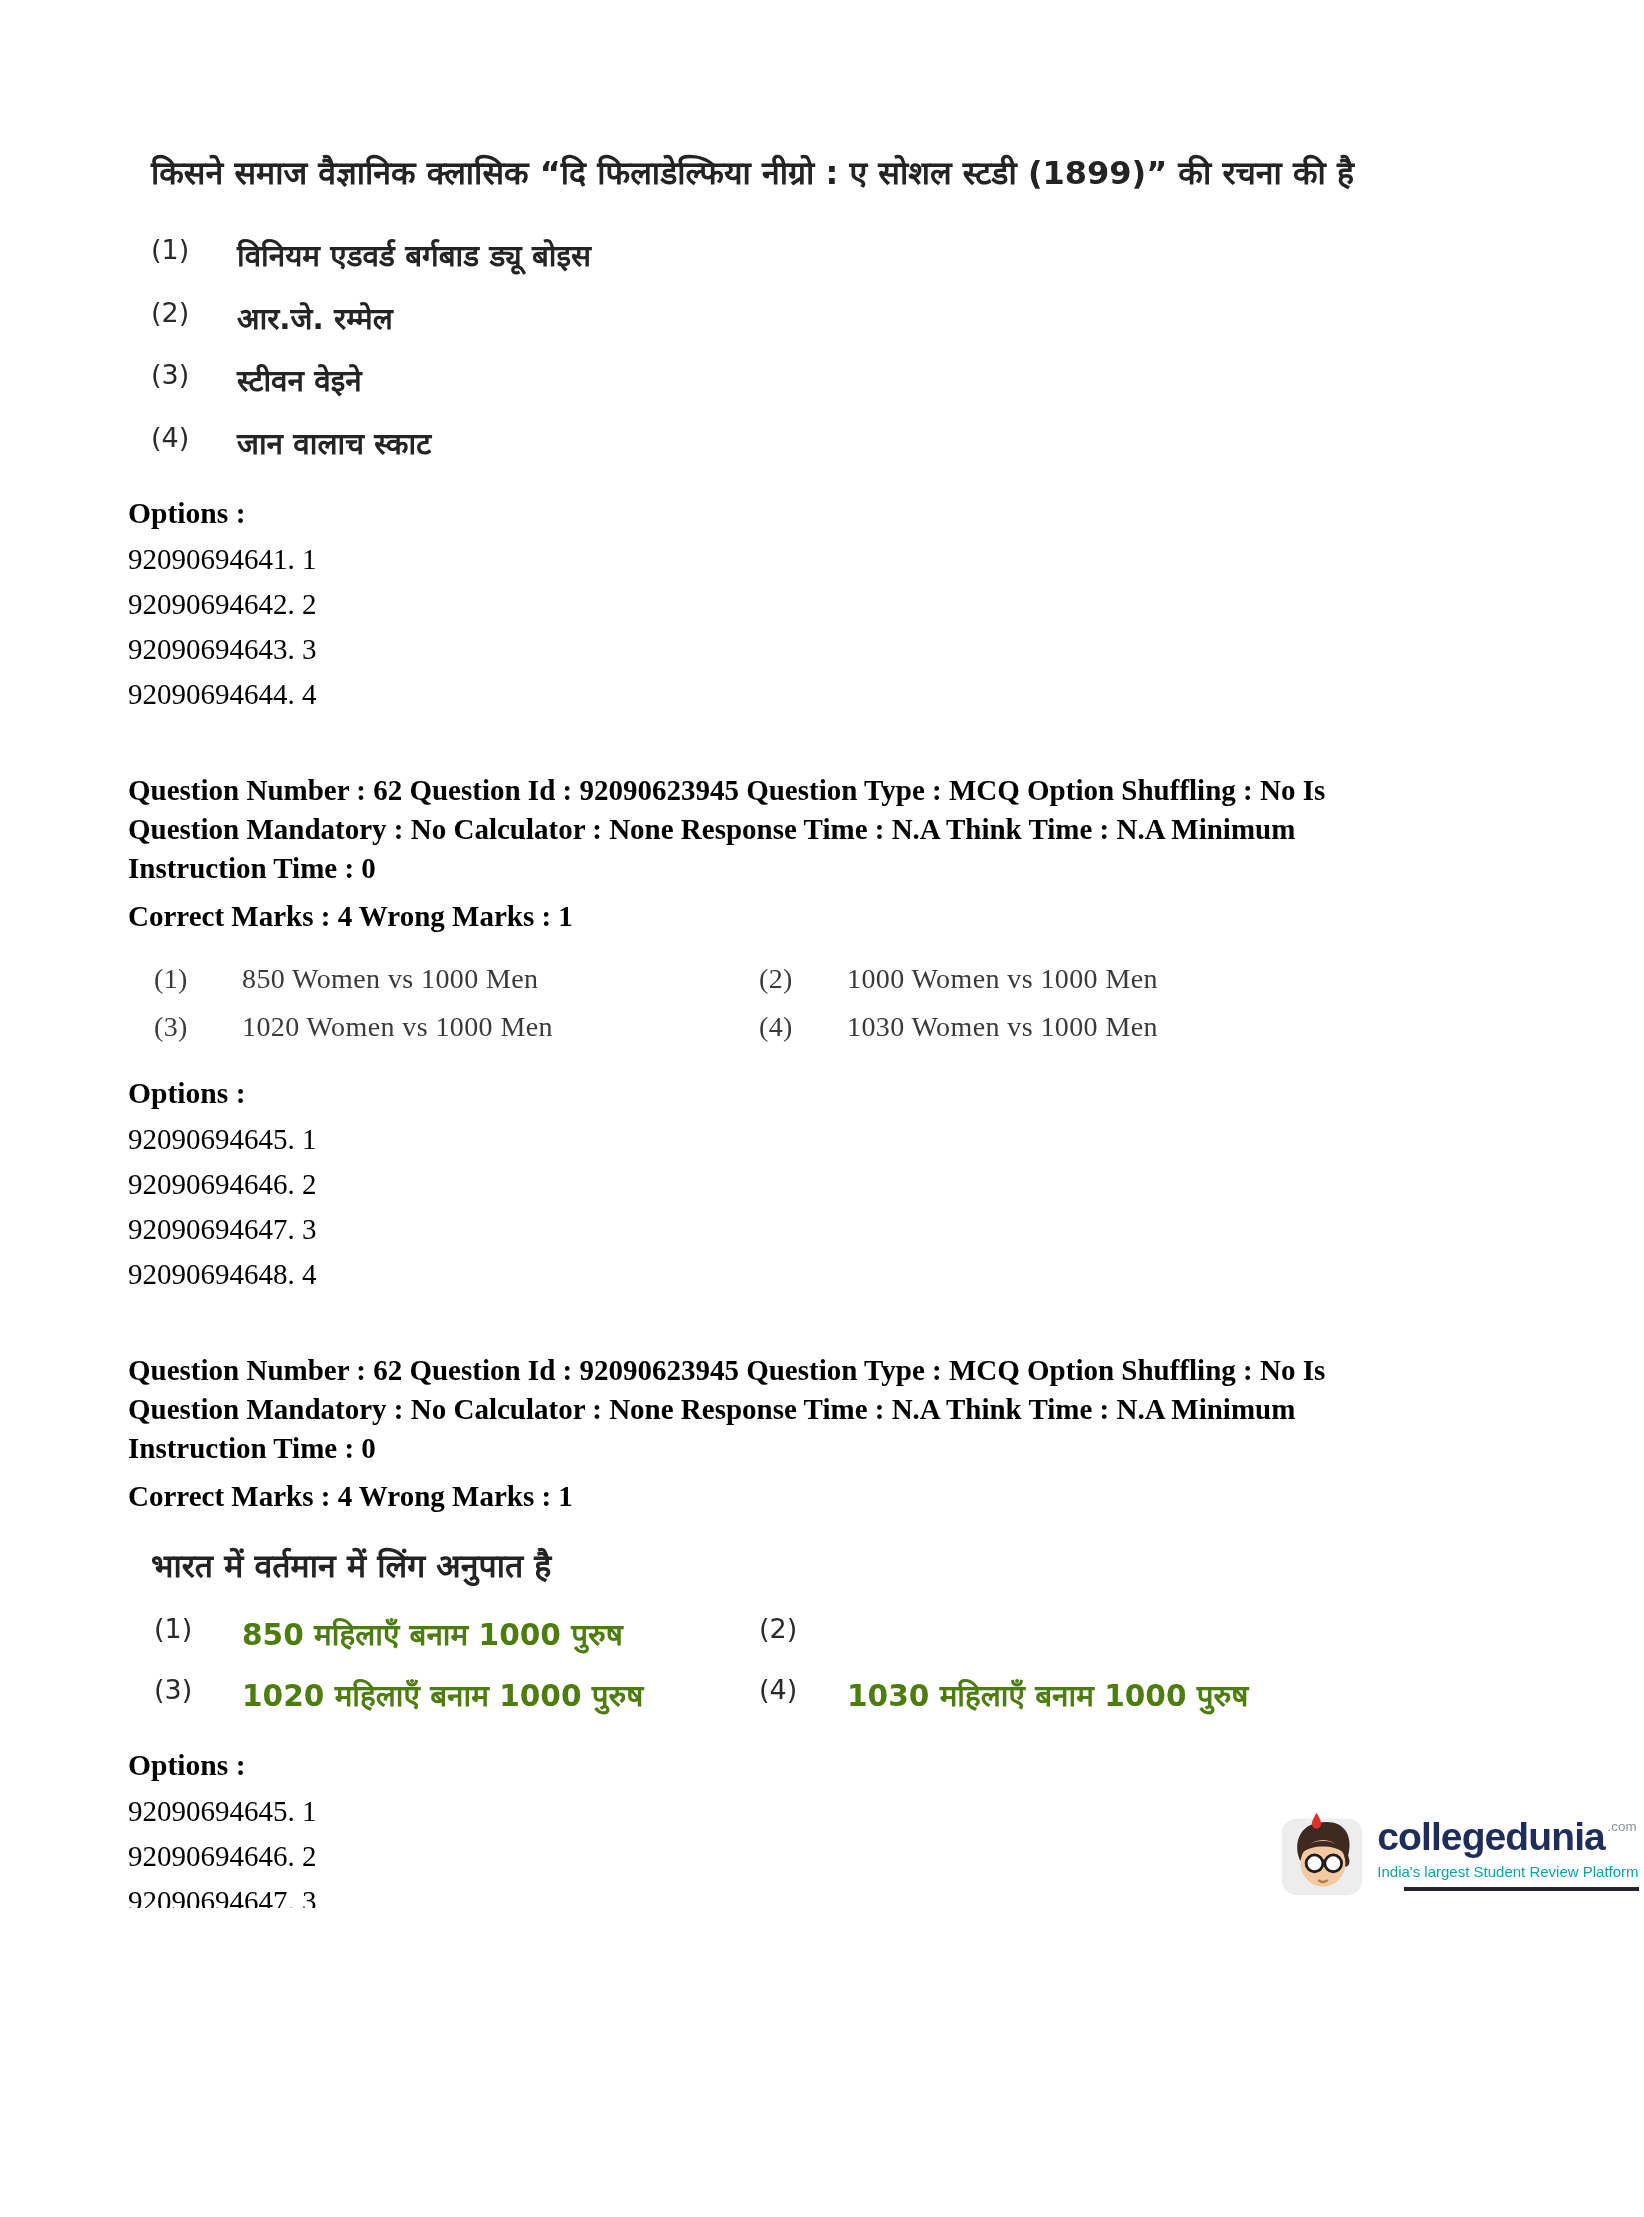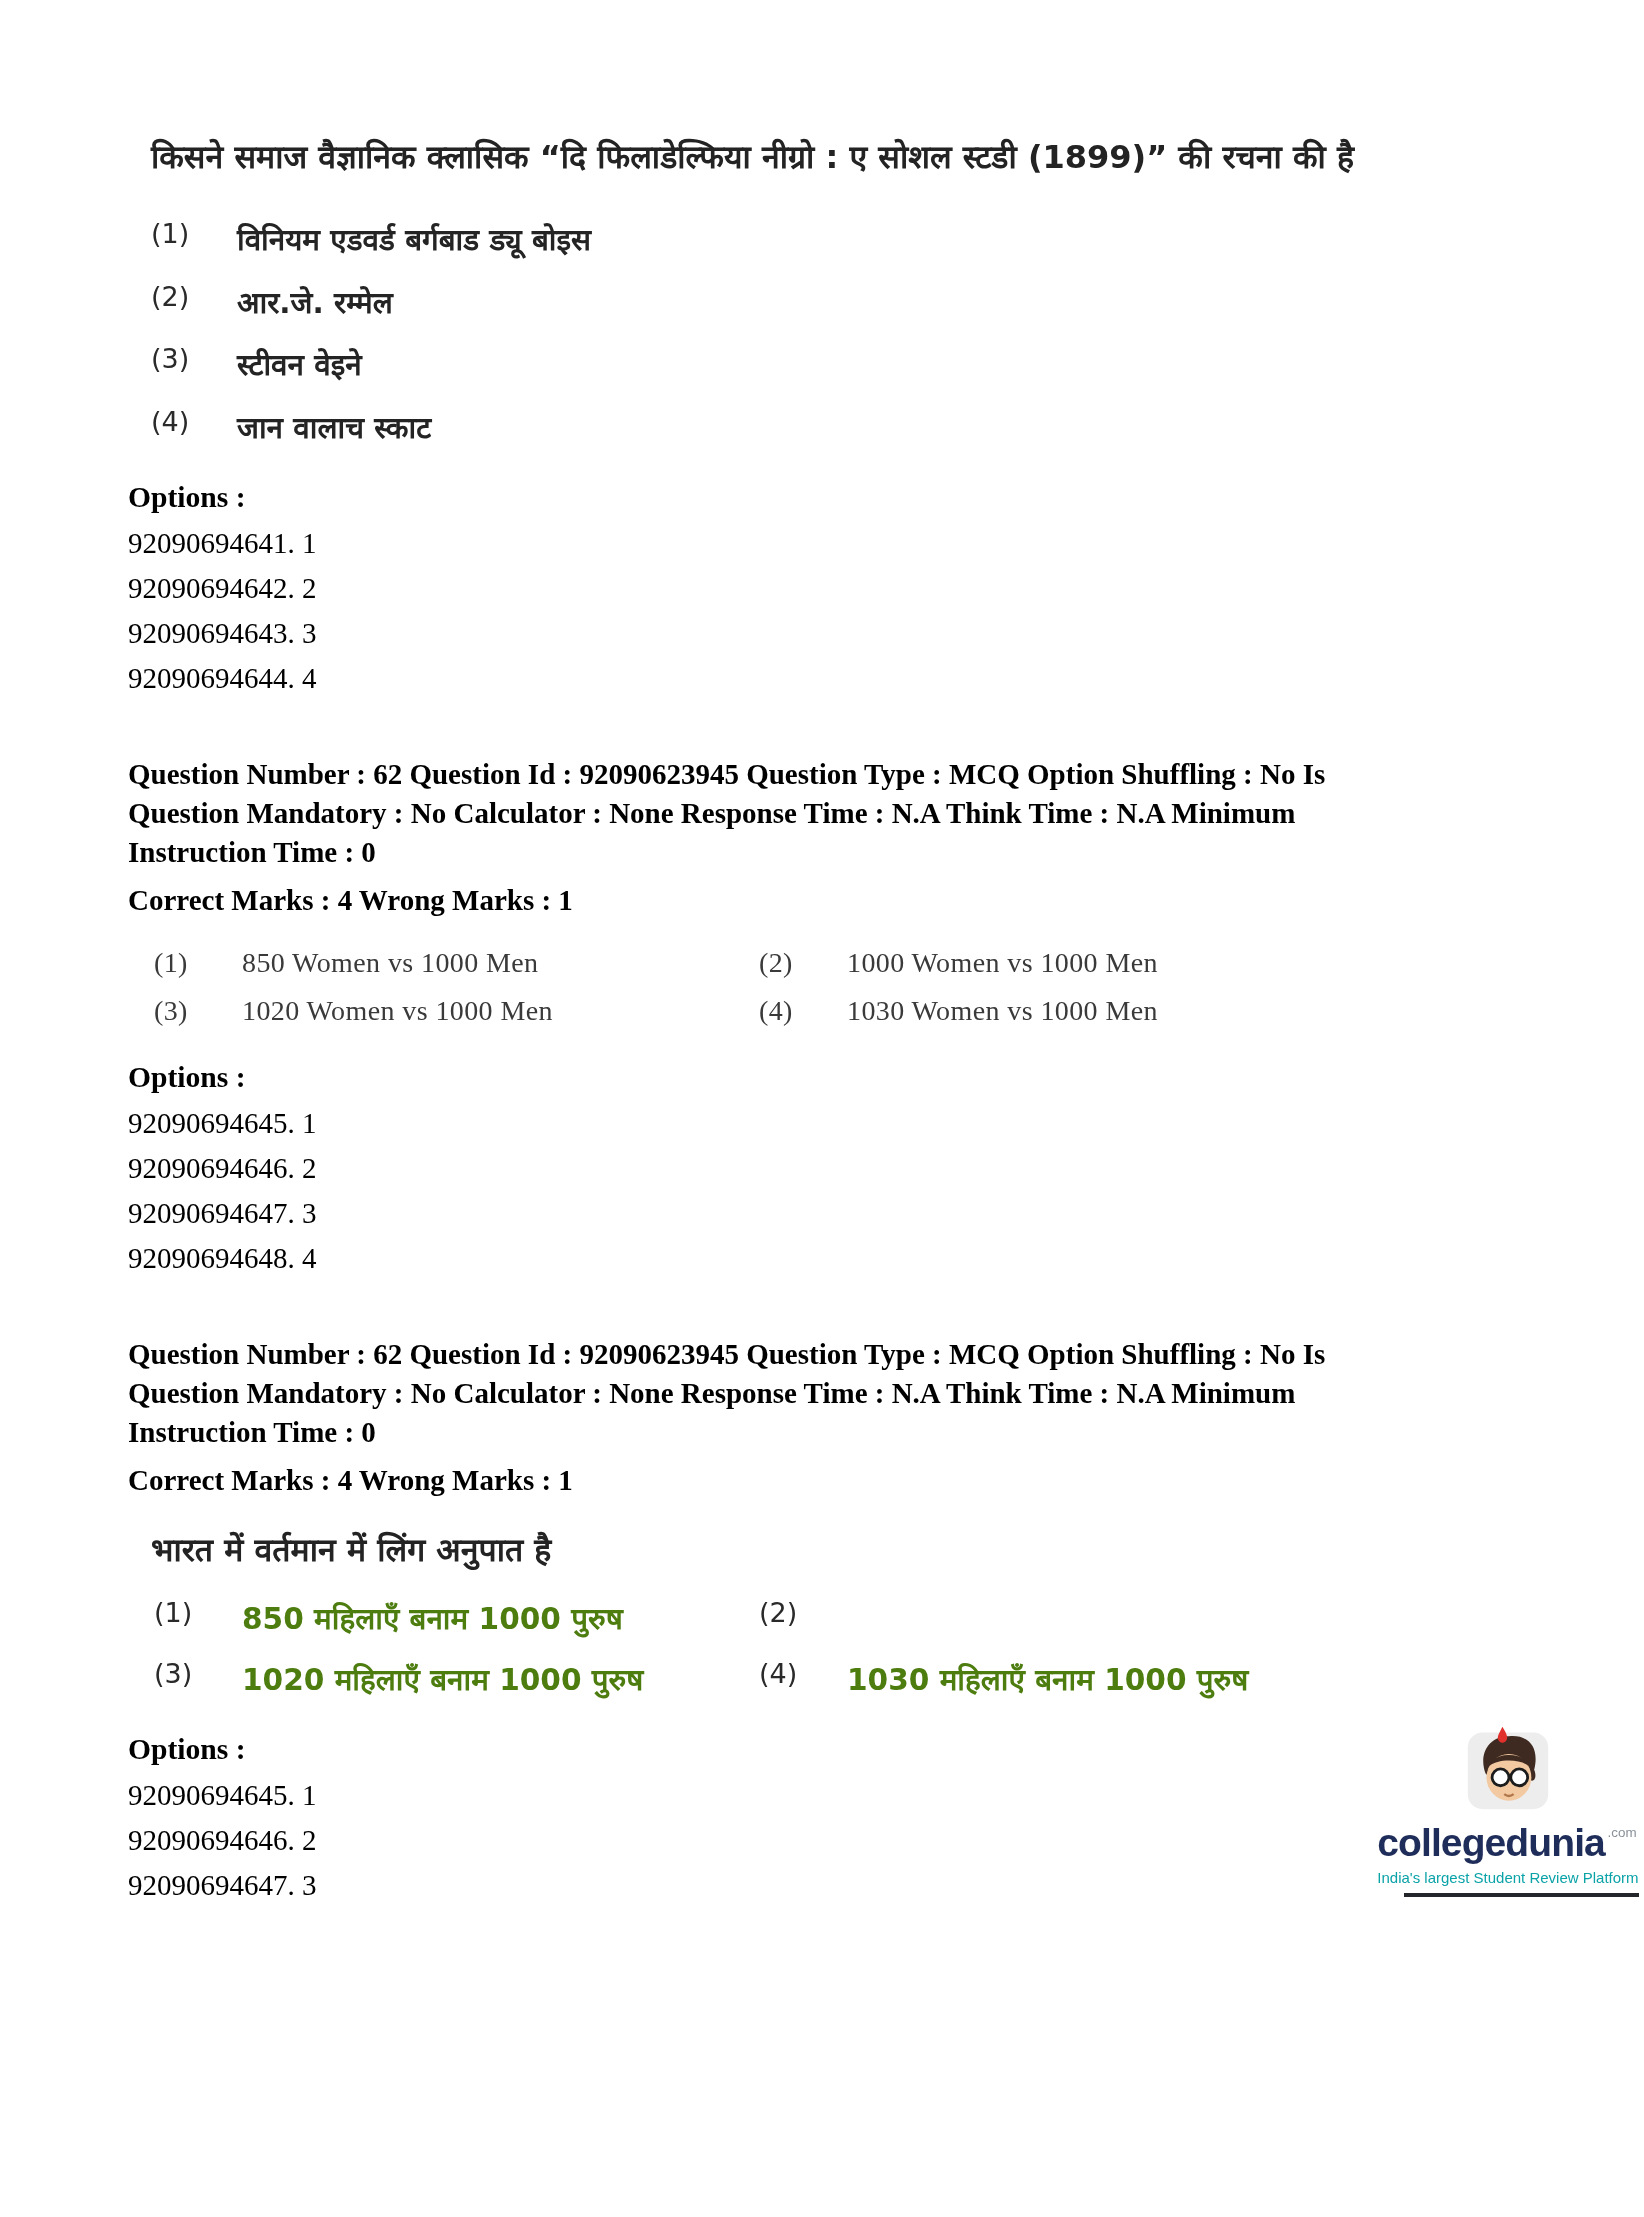--- a/index.html
+++ b/index.html
@@ -5,21 +5,21 @@
   html, body { margin:0; padding:0; background:#ffffff; }
   .page {
     position:relative;
     width:1644px;
     height:1908px;
     background:#ffffff;
     overflow:hidden;
     color:#000;
     font-family:"Liberation Serif", serif;
     box-sizing:border-box;
-    padding:0 0 0 128px;
+    padding:16px 0 0 128px;
   }
 
   
   .scan-q { margin-left:23px; color:#1e1e1e; }
   .scan-q.hindi-title {
     padding-top:134px;
     font-family:"DejaVu Sans", sans-serif;
     font-size:32px;
     font-weight:600;
     color:#232323;
@@ -109,21 +109,20 @@
 
   
   .brand-footer {
     position:absolute;
     right:0;
     bottom:10.7px;
     display:flex;
     align-items:center;
     gap:12.5px;
     padding-right:5.4px;
-    flex-direction:column;
   }
   .mascot { width:86px; height:86px; flex:0 0 auto; }
   .brand-text-wrap { display:flex; flex-direction:column; }
   .brand-row { display:flex; align-items:flex-start; }
   .brand-name {
     font-family:"Liberation Sans", sans-serif;
     font-weight:bold;
     font-size:39px;
     letter-spacing:-0.9px;
     line-height:39px;

